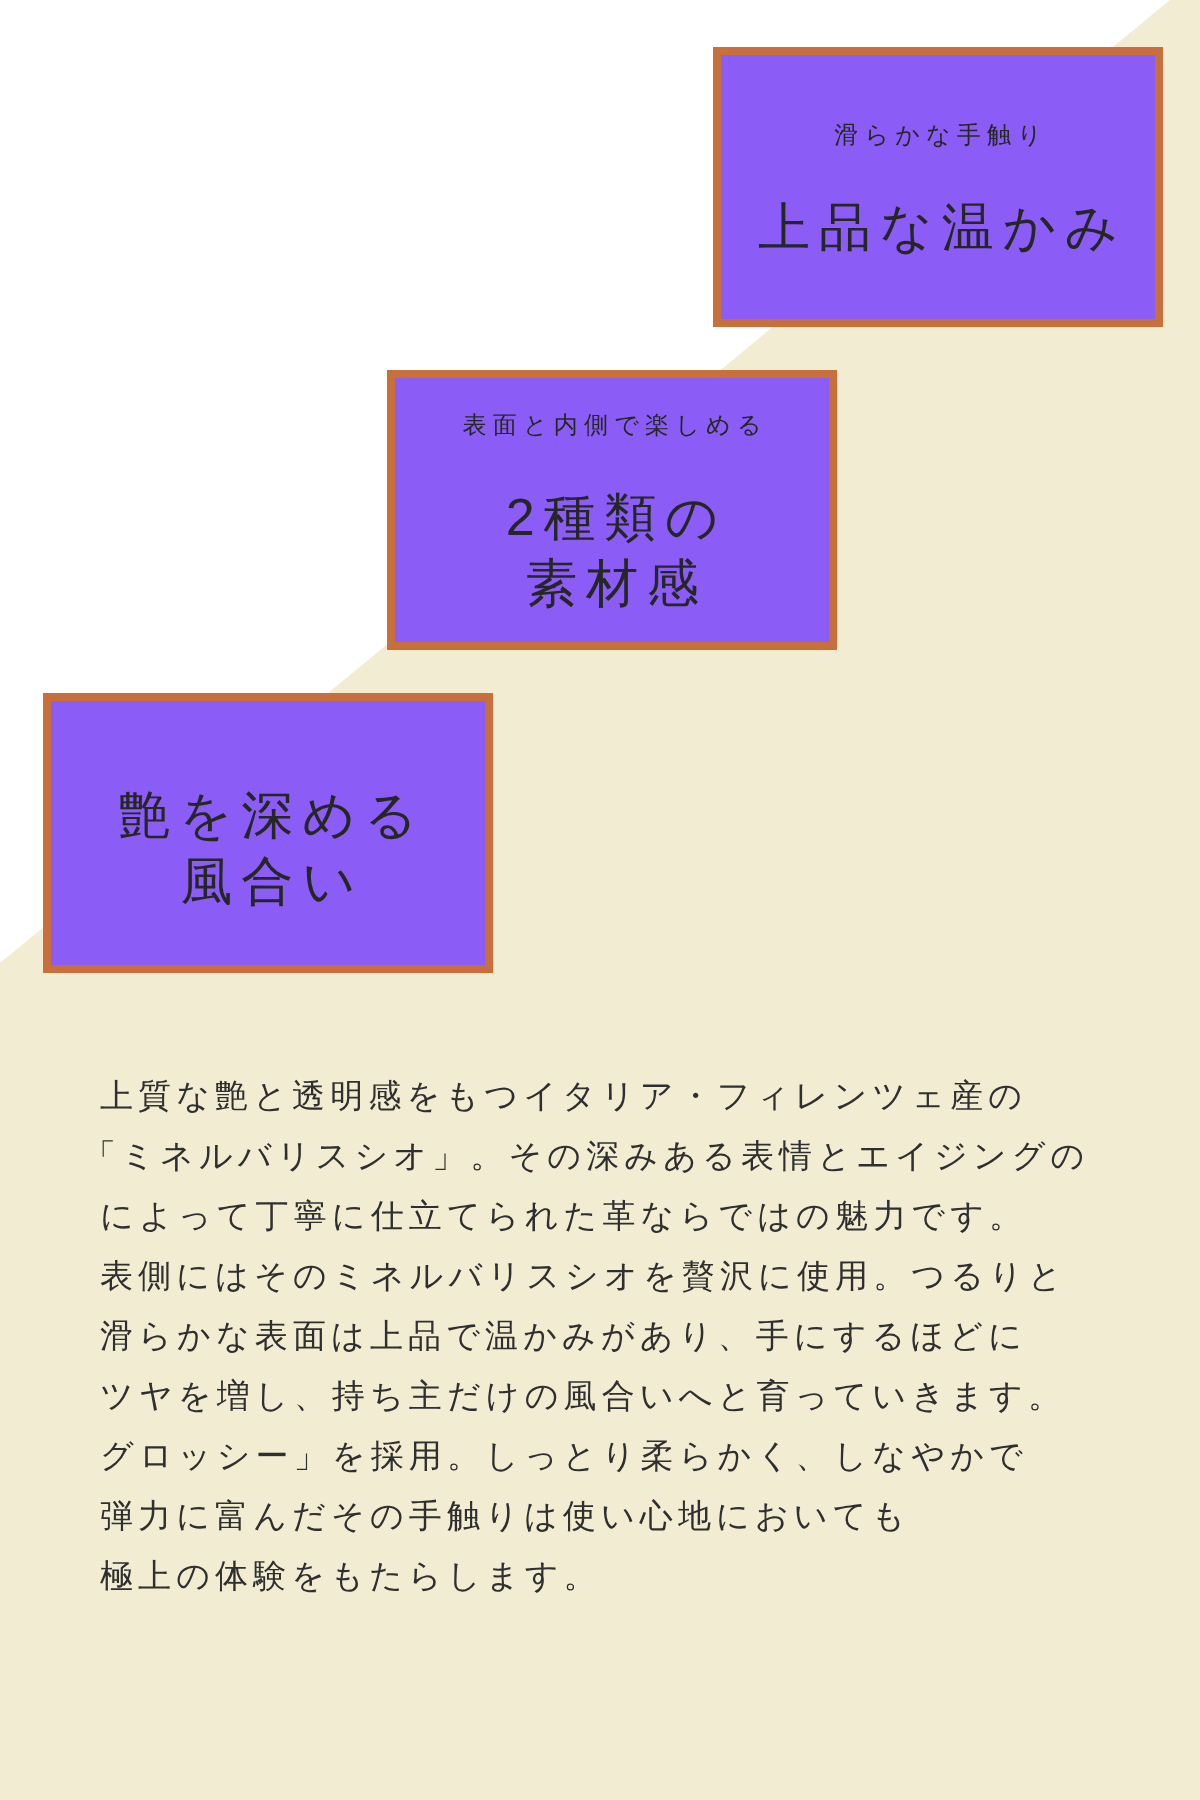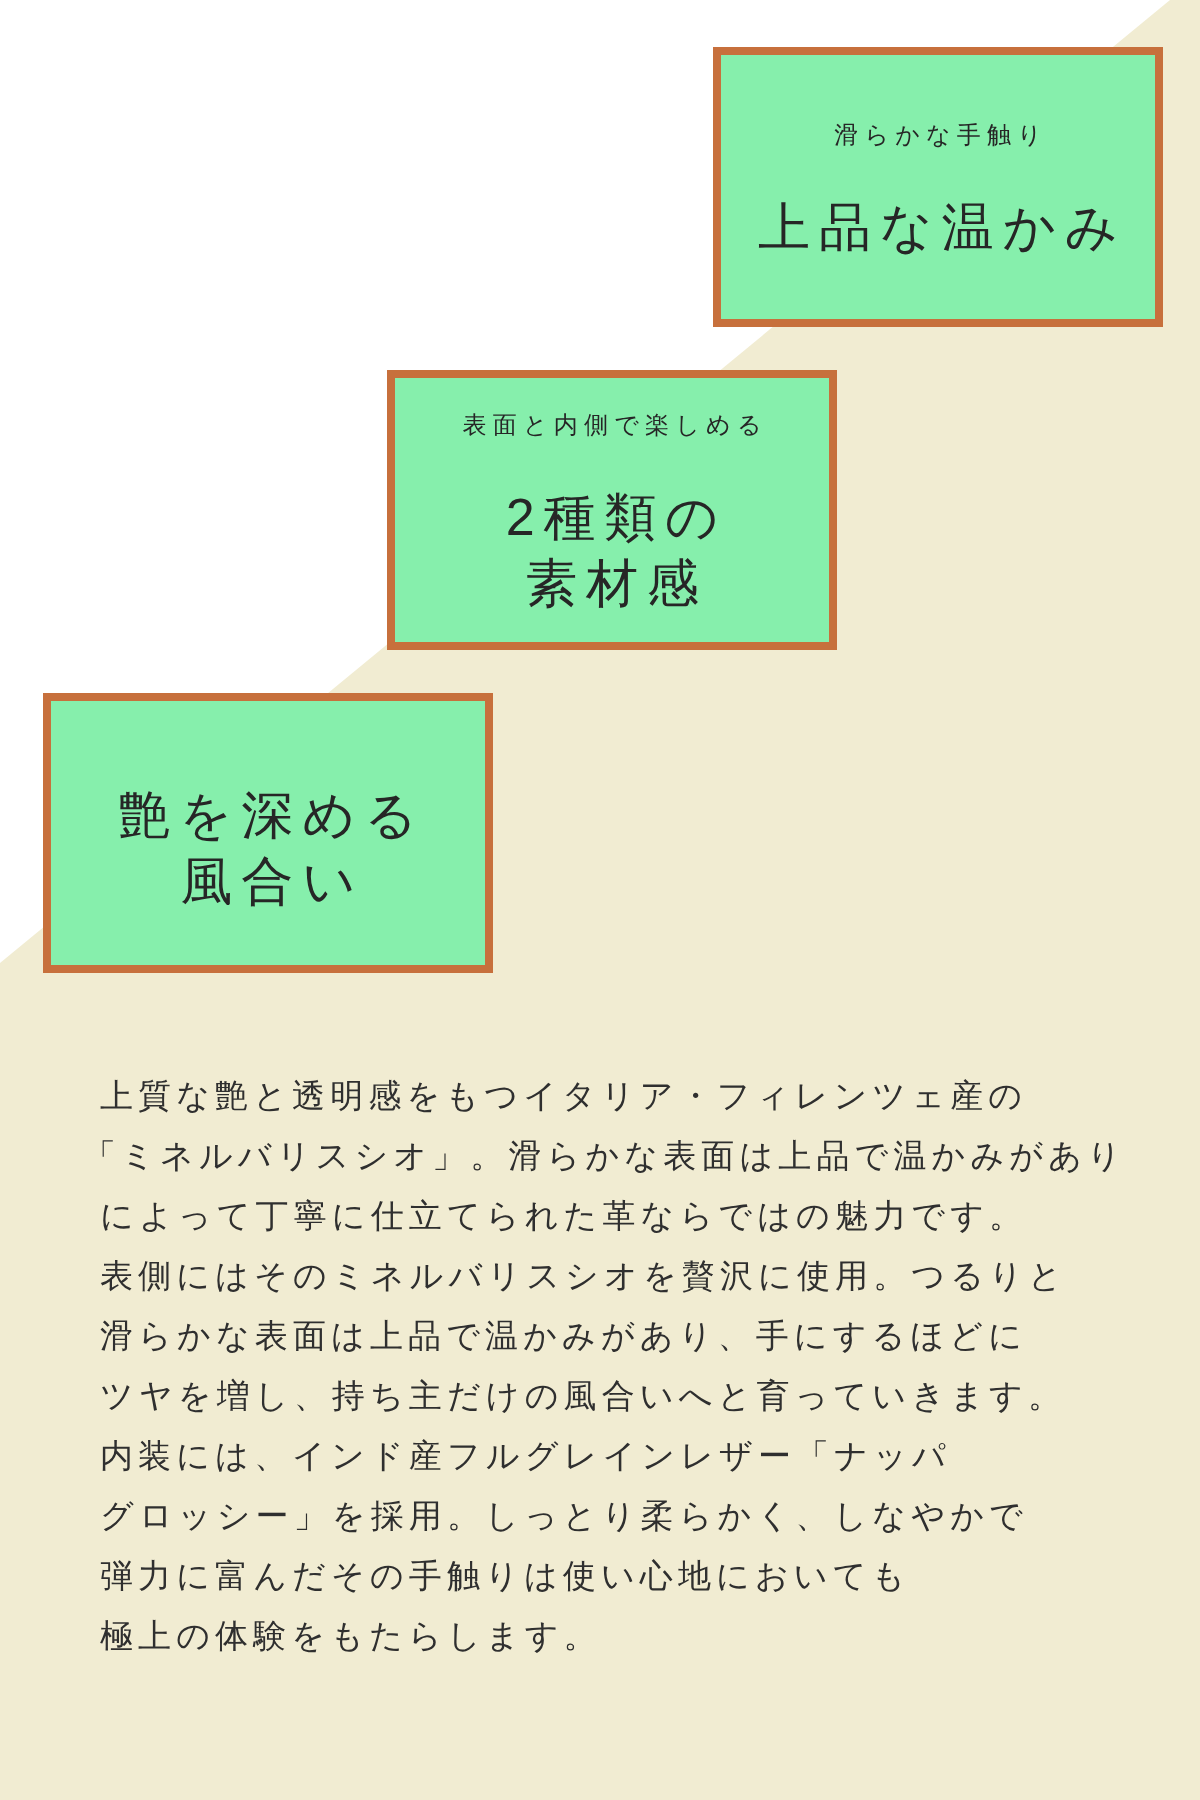--- a/index.html
+++ b/index.html
@@ -10,21 +10,21 @@
   }
   
   .diagonal-bg{
     position:absolute;inset:0;
     background:#f1ecd2;
     clip-path:polygon(97.5% 0%, 100% 0%, 100% 100%, 0% 100%, 0% 53.5%);
   }
   
   .card{
     position:absolute;width:450px;height:280px;box-sizing:border-box;
-    border:8px solid #c7703c;background:#86efac;
+    border:8px solid #c7703c;background:#8b5cf6;
     display:flex;flex-direction:column;align-items:center;justify-content:center;
     text-align:center;color:#262626;
   }
   .card-1{left:713px;top:47px;}
   .card-2{left:387px;top:370px;}
   .card-3{left:43px;top:693px;}
   .card-subtitle{
     font-size:24px;letter-spacing:0.26em;line-height:42px;
     text-indent:0.26em; 
     white-space:nowrap;
@@ -71,22 +71,21 @@
 
 <div class="card card-3">
   <div class="card-title">
     <div>艶を深める</div>
     <div>風合い</div>
   </div>
 </div>
 
 <div class="description">
   <div class="line">上質な艶と透明感をもつイタリア・フィレンツェ産の</div>
-  <div class="line hang">「ミネルバリスシオ」。滑らかな表面は上品で温かみがあり</div>
+  <div class="line hang">「ミネルバリスシオ」。その深みある表情とエイジングの</div>
   <div class="line">によって丁寧に仕立てられた革ならではの魅力です。</div>
   <div class="line">表側にはそのミネルバリスシオを贅沢に使用。つるりと</div>
   <div class="line">滑らかな表面は上品で温かみがあり、手にするほどに</div>
   <div class="line">ツヤを増し、持ち主だけの風合いへと育っていきます。</div>
-  <div class="line">内装には、インド産フルグレインレザー「ナッパ</div>
   <div class="line">グロッシー」を採用。しっとり柔らかく、しなやかで</div>
   <div class="line">弾力に富んだその手触りは使い心地においても</div>
   <div class="line">極上の体験をもたらします。</div>
 </div>
 
 </body></html>

